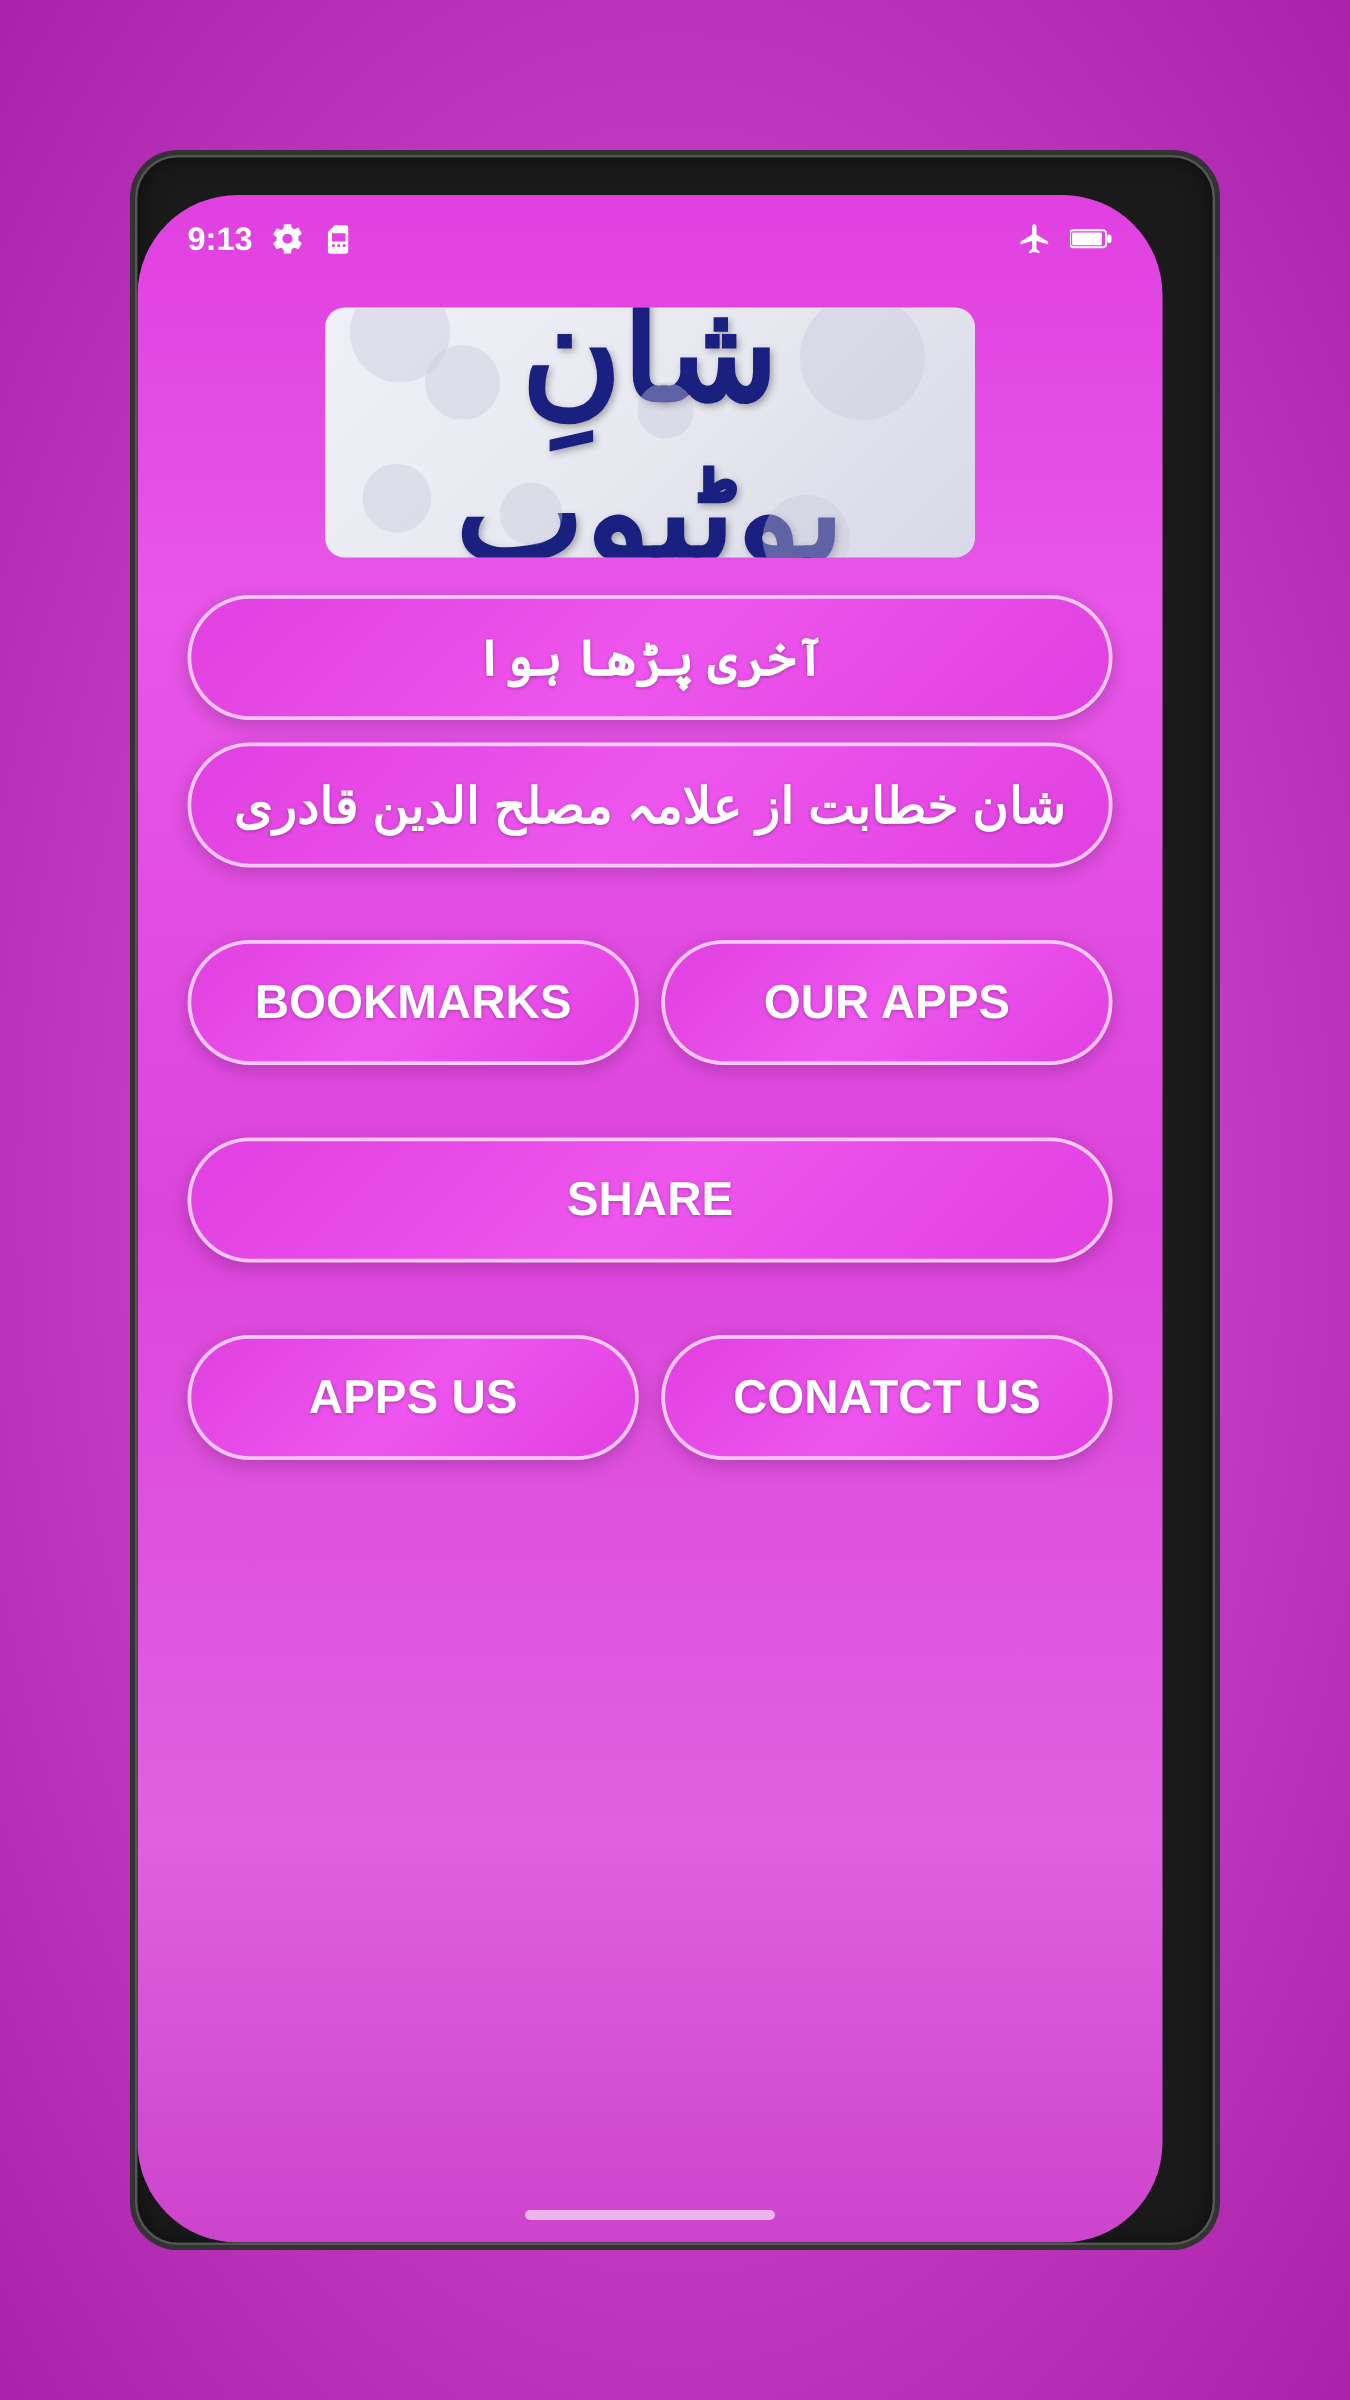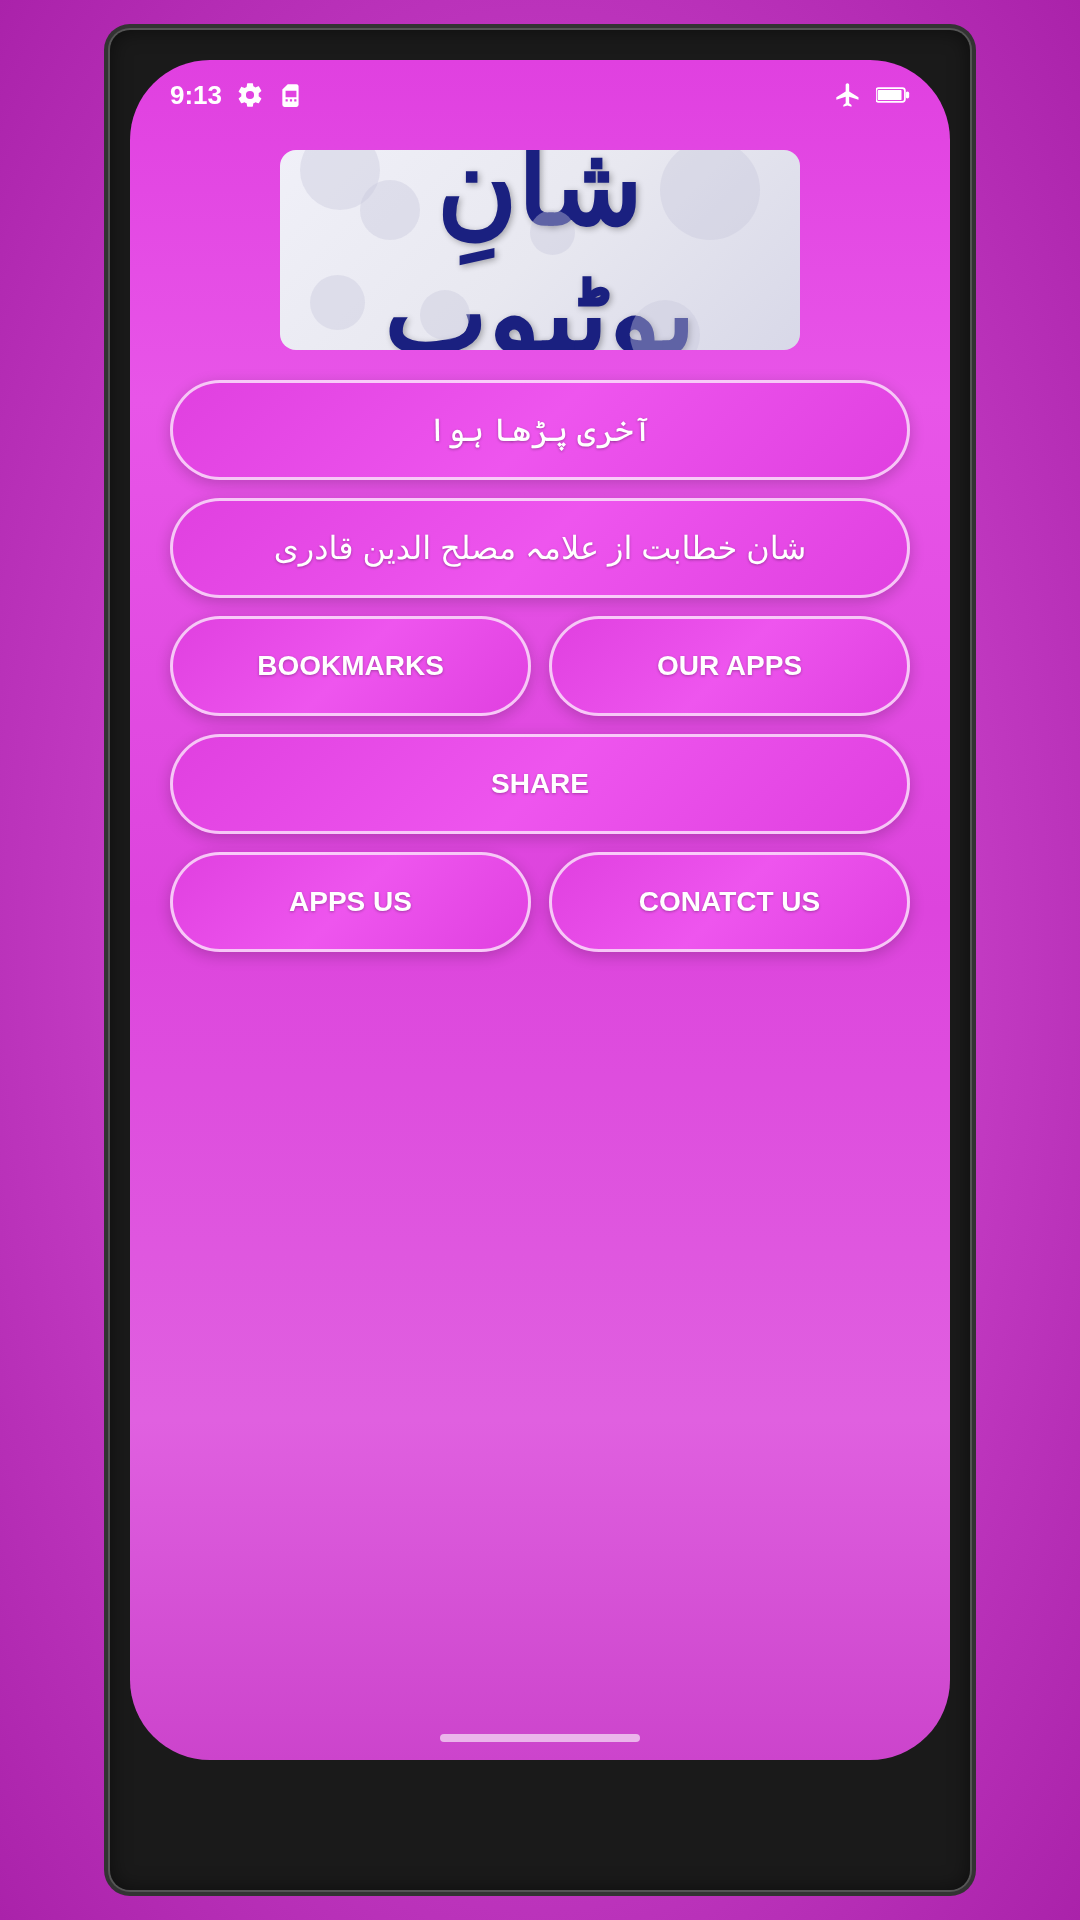--- a/index.html
+++ b/index.html
@@ -11,31 +11,31 @@
       background: radial-gradient(ellipse at center, #e060e0 0%, #cc44cc 40%, #aa22aa 100%);
       display: flex;
       align-items: center;
       justify-content: center;
       font-family: Arial, sans-serif;
       overflow: hidden;
     }
 
     .phone-shell {
       width: 860px;
-      height: 1860px;
+      height: 1668px;
       background: #1a1a1a;
-      border-radius: 20px;
+      border-radius: 32px;
       position: relative;
       box-shadow:
         0 0 0 2px #555,
         0 0 0 6px #333,
         inset 0 0 20px rgba(0,0,0,0.5);
       display: flex;
       flex-direction: column;
-      align-items: center;
+      align-items: flex-start;
       overflow: hidden;
     }
 
     
     .phone-shell::before {
       content: '';
       position: absolute;
       left: -14px;
       top: 280px;
       width: 10px;
@@ -130,22 +130,22 @@
       flex-shrink: 0;
     }
 
     .full-btn {
       width: 100%;
       height: 100px;
       background: linear-gradient(135deg, #e040e0 0%, #ee55ee 50%, #e040e0 100%);
       border: 3px solid rgba(255,255,255,0.7);
       border-radius: 50px;
       color: white;
-      font-size: 32px;
-      font-weight: normal;
+      font-size: 40px;
+      font-weight: bold;
       cursor: pointer;
       display: flex;
       align-items: center;
       justify-content: center;
       direction: rtl;
       font-family: Arial, sans-serif;
       text-shadow: 0 1px 3px rgba(0,0,0,0.3);
       box-shadow: 0 4px 15px rgba(0,0,0,0.2);
       transition: opacity 0.2s;
     }
@@ -156,29 +156,30 @@
       width: 100%;
     }
 
     .half-btn {
       flex: 1;
       height: 100px;
       background: linear-gradient(135deg, #e040e0 0%, #ee55ee 50%, #e040e0 100%);
       border: 3px solid rgba(255,255,255,0.7);
       border-radius: 50px;
       color: white;
-      font-size: 28px;
+      font-size: 38px;
       font-weight: bold;
       cursor: pointer;
       display: flex;
       align-items: center;
       justify-content: center;
       text-shadow: 0 1px 3px rgba(0,0,0,0.3);
       box-shadow: 0 4px 15px rgba(0,0,0,0.2);
       transition: opacity 0.2s;
+      margin-top: 40px;
     }
 
     
     .home-indicator {
       position: absolute;
       bottom: 18px;
       left: 50%;
       transform: translateX(-50%);
       width: 200px;
       height: 8px;

